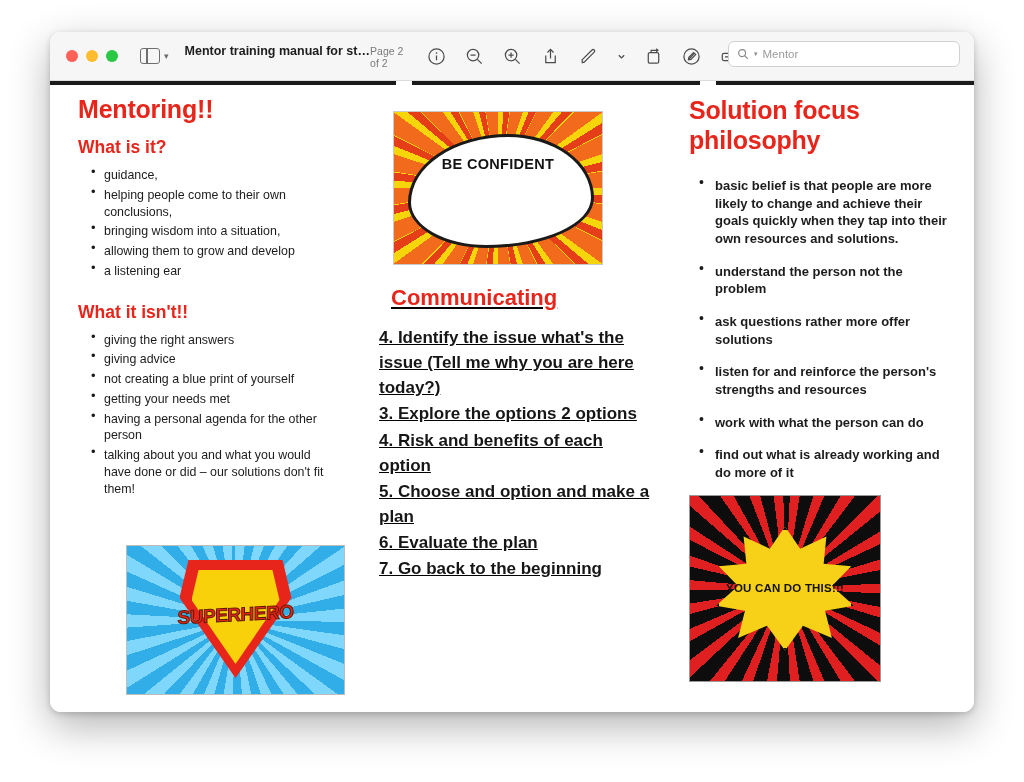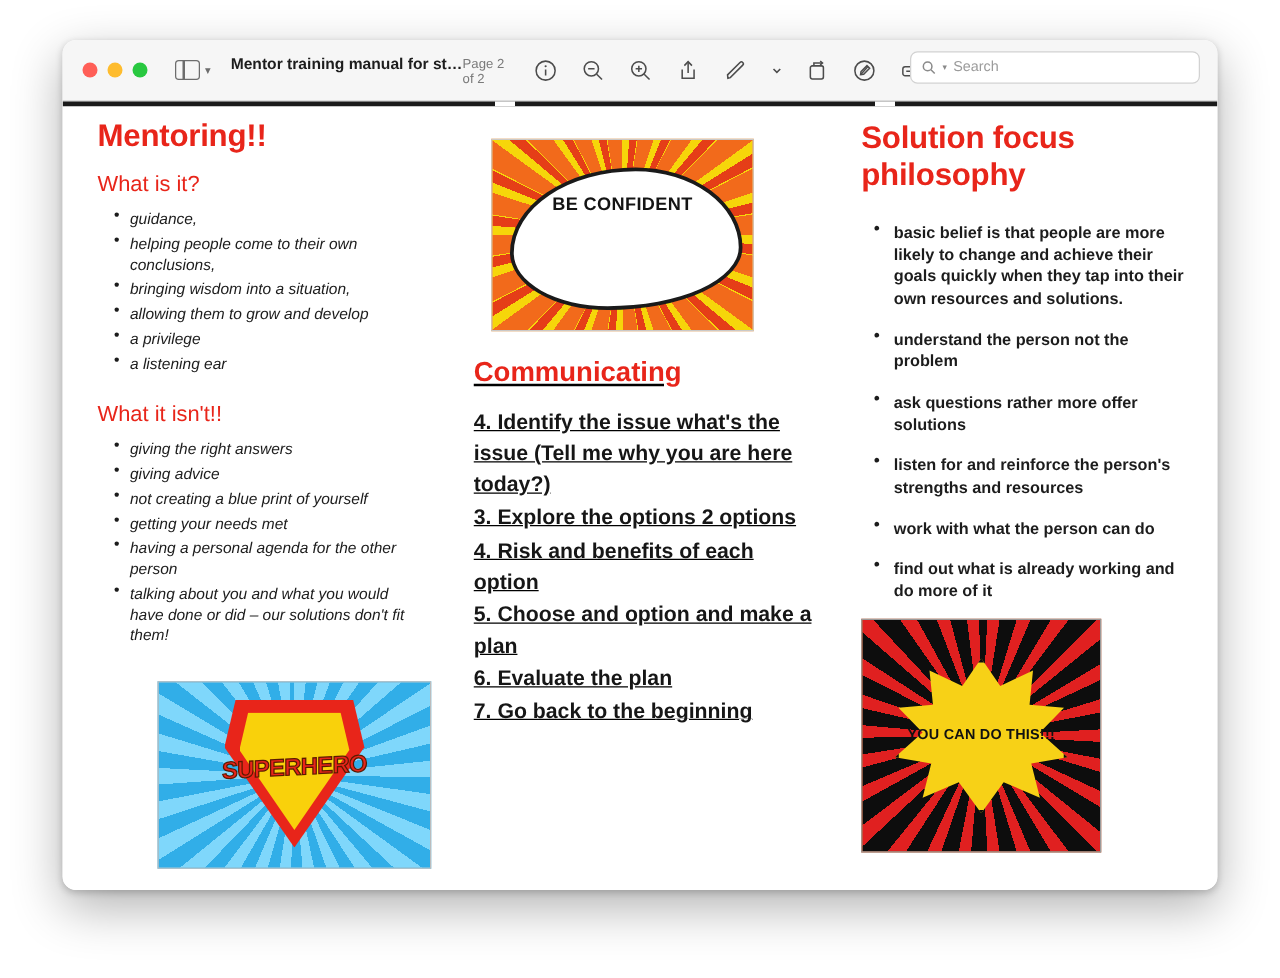--- a/index.html
+++ b/index.html
@@ -167,38 +167,37 @@
     color: #e8251a;
     font-size: 25px;
     font-weight: bold;
     margin: 0 0 14px 0;
     line-height: 1.12;
     letter-spacing: -0.2px;
   }
   h2.red {
     color: #e8251a;
     font-size: 17.5px;
-    font-weight: normal;
+    font-weight: bold;
     margin: 0 0 10px 0;
     line-height: 1.15;
   }
   h2.red.second { margin-top: 22px; }
 
   ul.bul {
     margin: 0;
     padding-left: 26px;
     list-style: none;
   }
   ul.bul li {
     position: relative;
     font-size: 12.4px;
     color: #1c1c1c;
     line-height: 1.35;
     margin-bottom: 3px;
-    font-style: italic;
   }
   ul.bul li:before {
     content: "•";
     position: absolute;
     left: -13px;
     top: -4px;
     font-size: 13px;
     color: #1c1c1c;
   }
 
@@ -243,21 +242,21 @@
     font-size: 14.5px;
     font-weight: bold;
     color: #141414;
     letter-spacing: 0.3px;
   }
 
   h2.comm {
     color: #e8251a;
     font-size: 22px;
     font-weight: bold;
-    margin: 20px 0 14px 0;
+    margin: 20px 0 14px 12px;
   }
   .steps {
     font-size: 17px;
     font-weight: bold;
     color: #161616;
     line-height: 1.48;
   }
   .steps div { margin-bottom: 1px; }
 
   
@@ -327,21 +326,21 @@
     color: #1c1c1c;
     font-weight: normal;
   }
 
   .canimg {
     position: absolute;
     left: 24px;
     top: 400px;
     width: 190px;
     height: 185px;
-    background: #c2410c;
+    background: #d946ef;
     border: 1px solid #9a9a9a;
     overflow: hidden;
   }
   .can-rays {
     position: absolute; inset: 0;
     background: repeating-conic-gradient(from 3deg at 50% 50%,
       #e02020 0deg 6deg, #0d0d0d 6deg 14deg);
   }
   .can-star {
     position: absolute;
@@ -462,21 +461,21 @@
         </div>
 
       </div>
 
       <div class="searchbox">
         <svg width="12" height="12" viewBox="0 0 16 16" fill="none" stroke="#8a8a8a" stroke-width="1.6">
           <circle cx="6.8" cy="6.8" r="4.6"></circle>
             <line x1="10.4" y1="10.4" x2="14.4" y2="14.4"></line>
         </svg>
         <span class="mini-chev">▾</span>
-        <span class="search-ph">Search</span>
+        <span class="search-ph">Mentor</span>
       </div>
 
     </div>
 
     <div class="page">
 
       <div class="toprule"></div>
       <div class="rule-gap" style="left:346px"></div>
       <div class="rule-gap" style="left:650px"></div>
 
@@ -484,21 +483,20 @@
 
         <div class="col col-left">
           <h1 class="red">Mentoring!!</h1>
 
           <h2 class="red">What is it?</h2>
           <ul class="bul">
             <li>guidance,</li>
             <li>helping people come to their own conclusions,</li>
             <li>bringing wisdom into a situation,</li>
             <li>allowing them to grow and develop</li>
-            <li>a privilege</li>
             <li>a listening ear</li>
           </ul>
 
           <h2 class="red second">What it isn't!!</h2>
           <ul class="bul">
             <li> giving the right answers</li>
             <li>giving advice</li>
             <li>not creating a blue print of yourself</li>
             <li>getting your needs met</li>
             <li>having a personal agenda for the other person</li>

